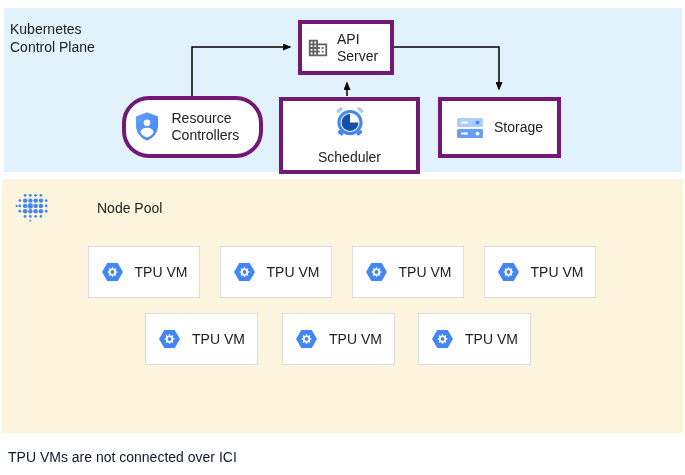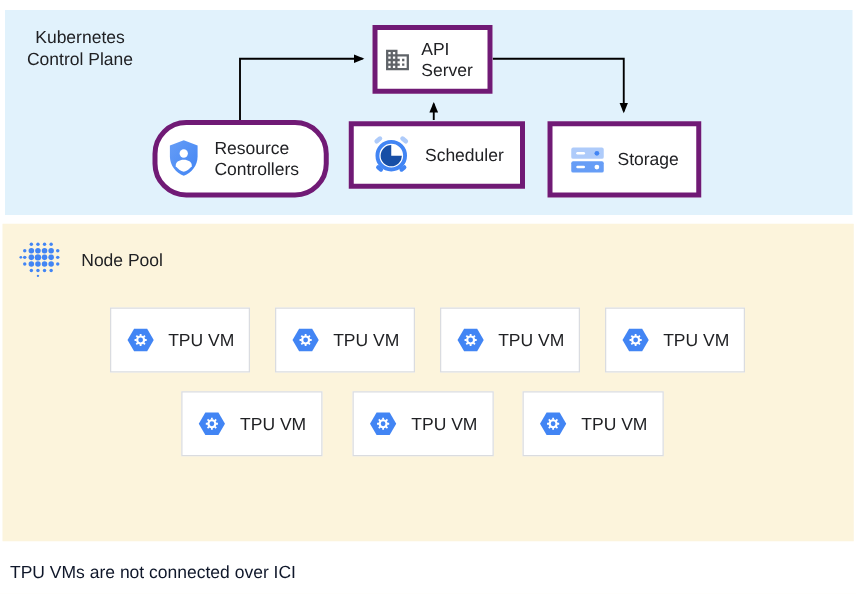--- a/index.html
+++ b/index.html
@@ -6,37 +6,37 @@
   body { background:#ffffff; font-family:"Liberation Sans", sans-serif; }
   .canvas {
     position:relative; width:685px; height:475px; background:#ffffff; overflow:hidden;
     color:#202124;
   }
   .panel { position:absolute; }
   .panel-blue { left:4px; top:8px; width:678px; height:164px; background:#e1f2fc; }
   .panel-cream { left:2px; top:179px; width:681px; height:254px; background:#fcf4dc; }
   .cp-label {
     position:absolute; left:10px; top:20px; width:108px;
-    font-size:14px; line-height:18px; text-align:center; color:#202124;
+    font-size:14px; line-height:18px; text-align:left; color:#202124;
   }
   .node {
     position:absolute; background:#ffffff; border:4px solid #701a75;
     display:flex; align-items:center; justify-content:center; gap:10px;
     font-size:14px; color:#202124;
   }
   .node .lbl { line-height:17px; }
   .api-server   { left:298px; top:20px;  width:96px;  height:55px; gap:8px; }
   .api-server .lbl { width:48px; }
   .resource-controllers { left:122px; top:96px; width:141px; height:62px;border-radius:27px; }
   .resource-controllers .lbl { width:82px; }
-  .scheduler    { left:279px; top:97px;  width:141px; height:54px; }
+  .scheduler    { left:279px; top:97px;  width:141px; height:77px;flex-direction:column; }
   .storage      { left:438px; top:97px;  width:123px; height:61px; }
   .arrows { position:absolute; left:0; top:0; width:685px; height:475px; pointer-events:none; }
   .np-header { position:absolute; left:14px; top:189px; display:flex; align-items:center; gap:13px; }
-  .np-header .lbl { font-size:14px; color:#202124; }
+  .np-header .lbl { font-size:14px; color:#202124;margin-left:32px; }
   .tpu-box {
     position:absolute; width:112px; height:52px; background:#ffffff; border:1px solid #dadce0;
     display:flex; align-items:center; justify-content:center; gap:11px;
     font-size:14px; color:#202124;text-align:center;
   }
   .tpu-1 { left:88px;  top:246px; }
   .tpu-2 { left:220px; top:246px; }
   .tpu-3 { left:352px; top:246px; }
   .tpu-4 { left:484px; top:246px; }
   .tpu-5 { left:145px; top:313px; width:113px; }

